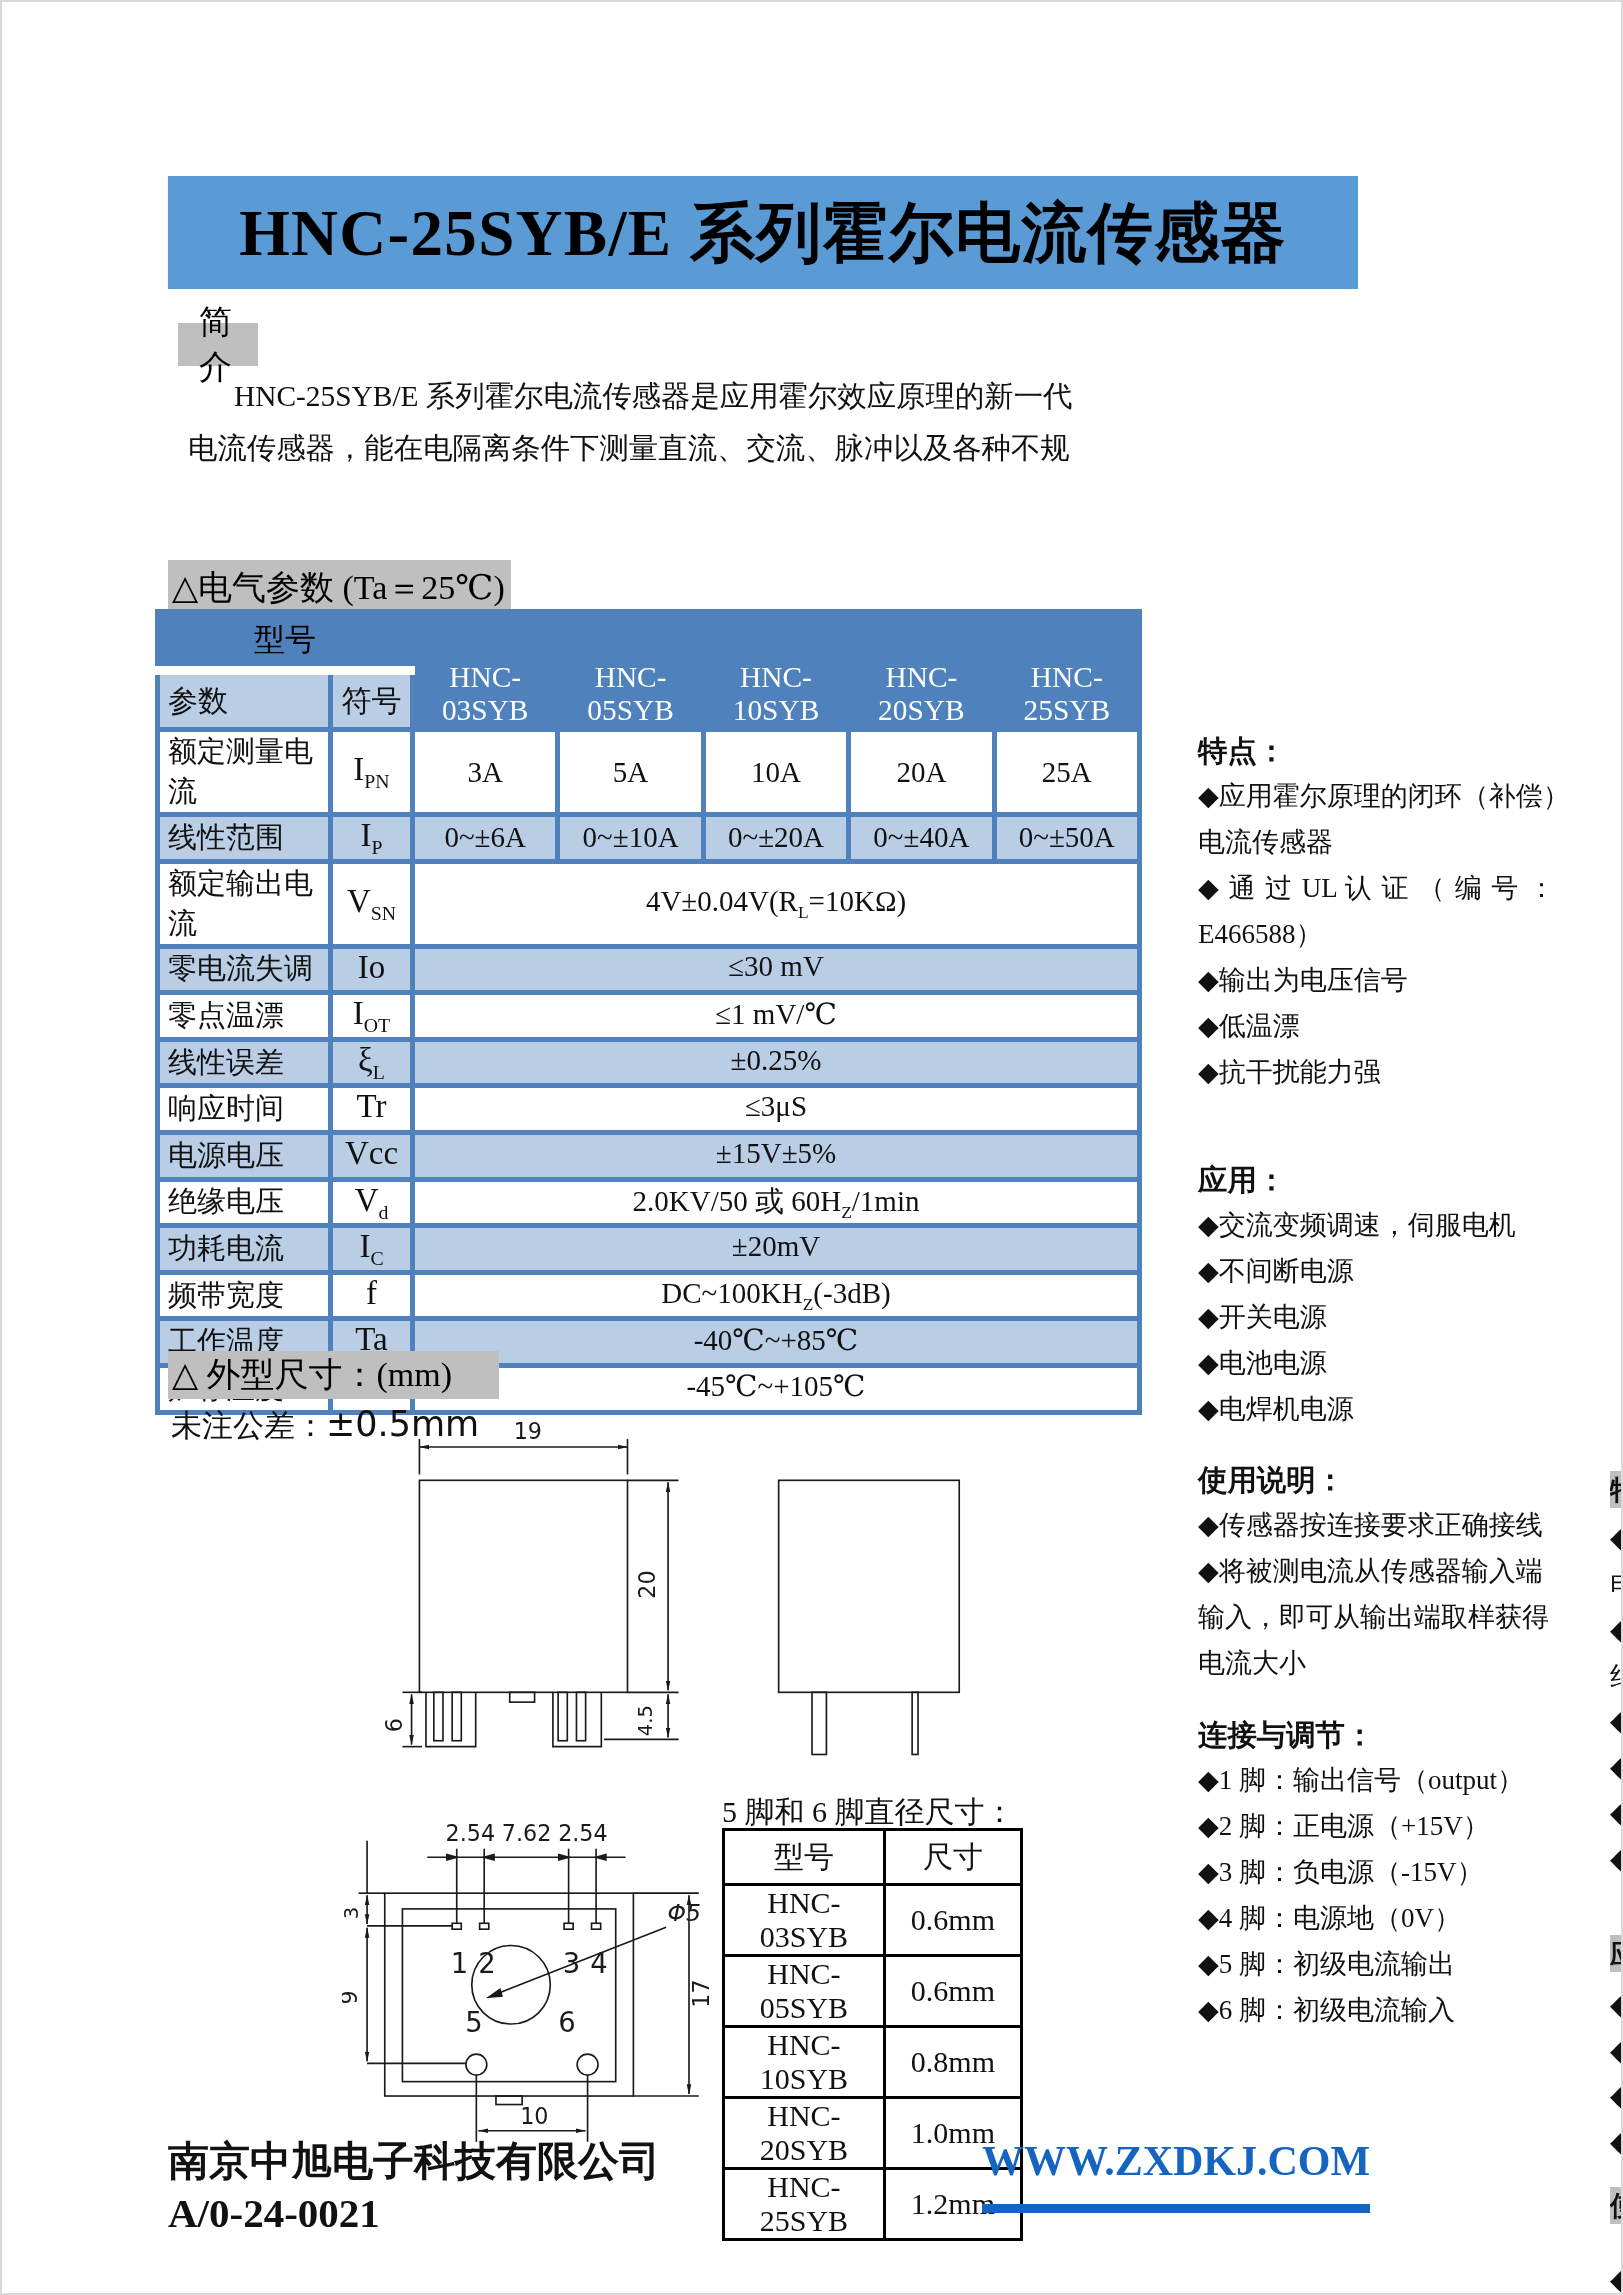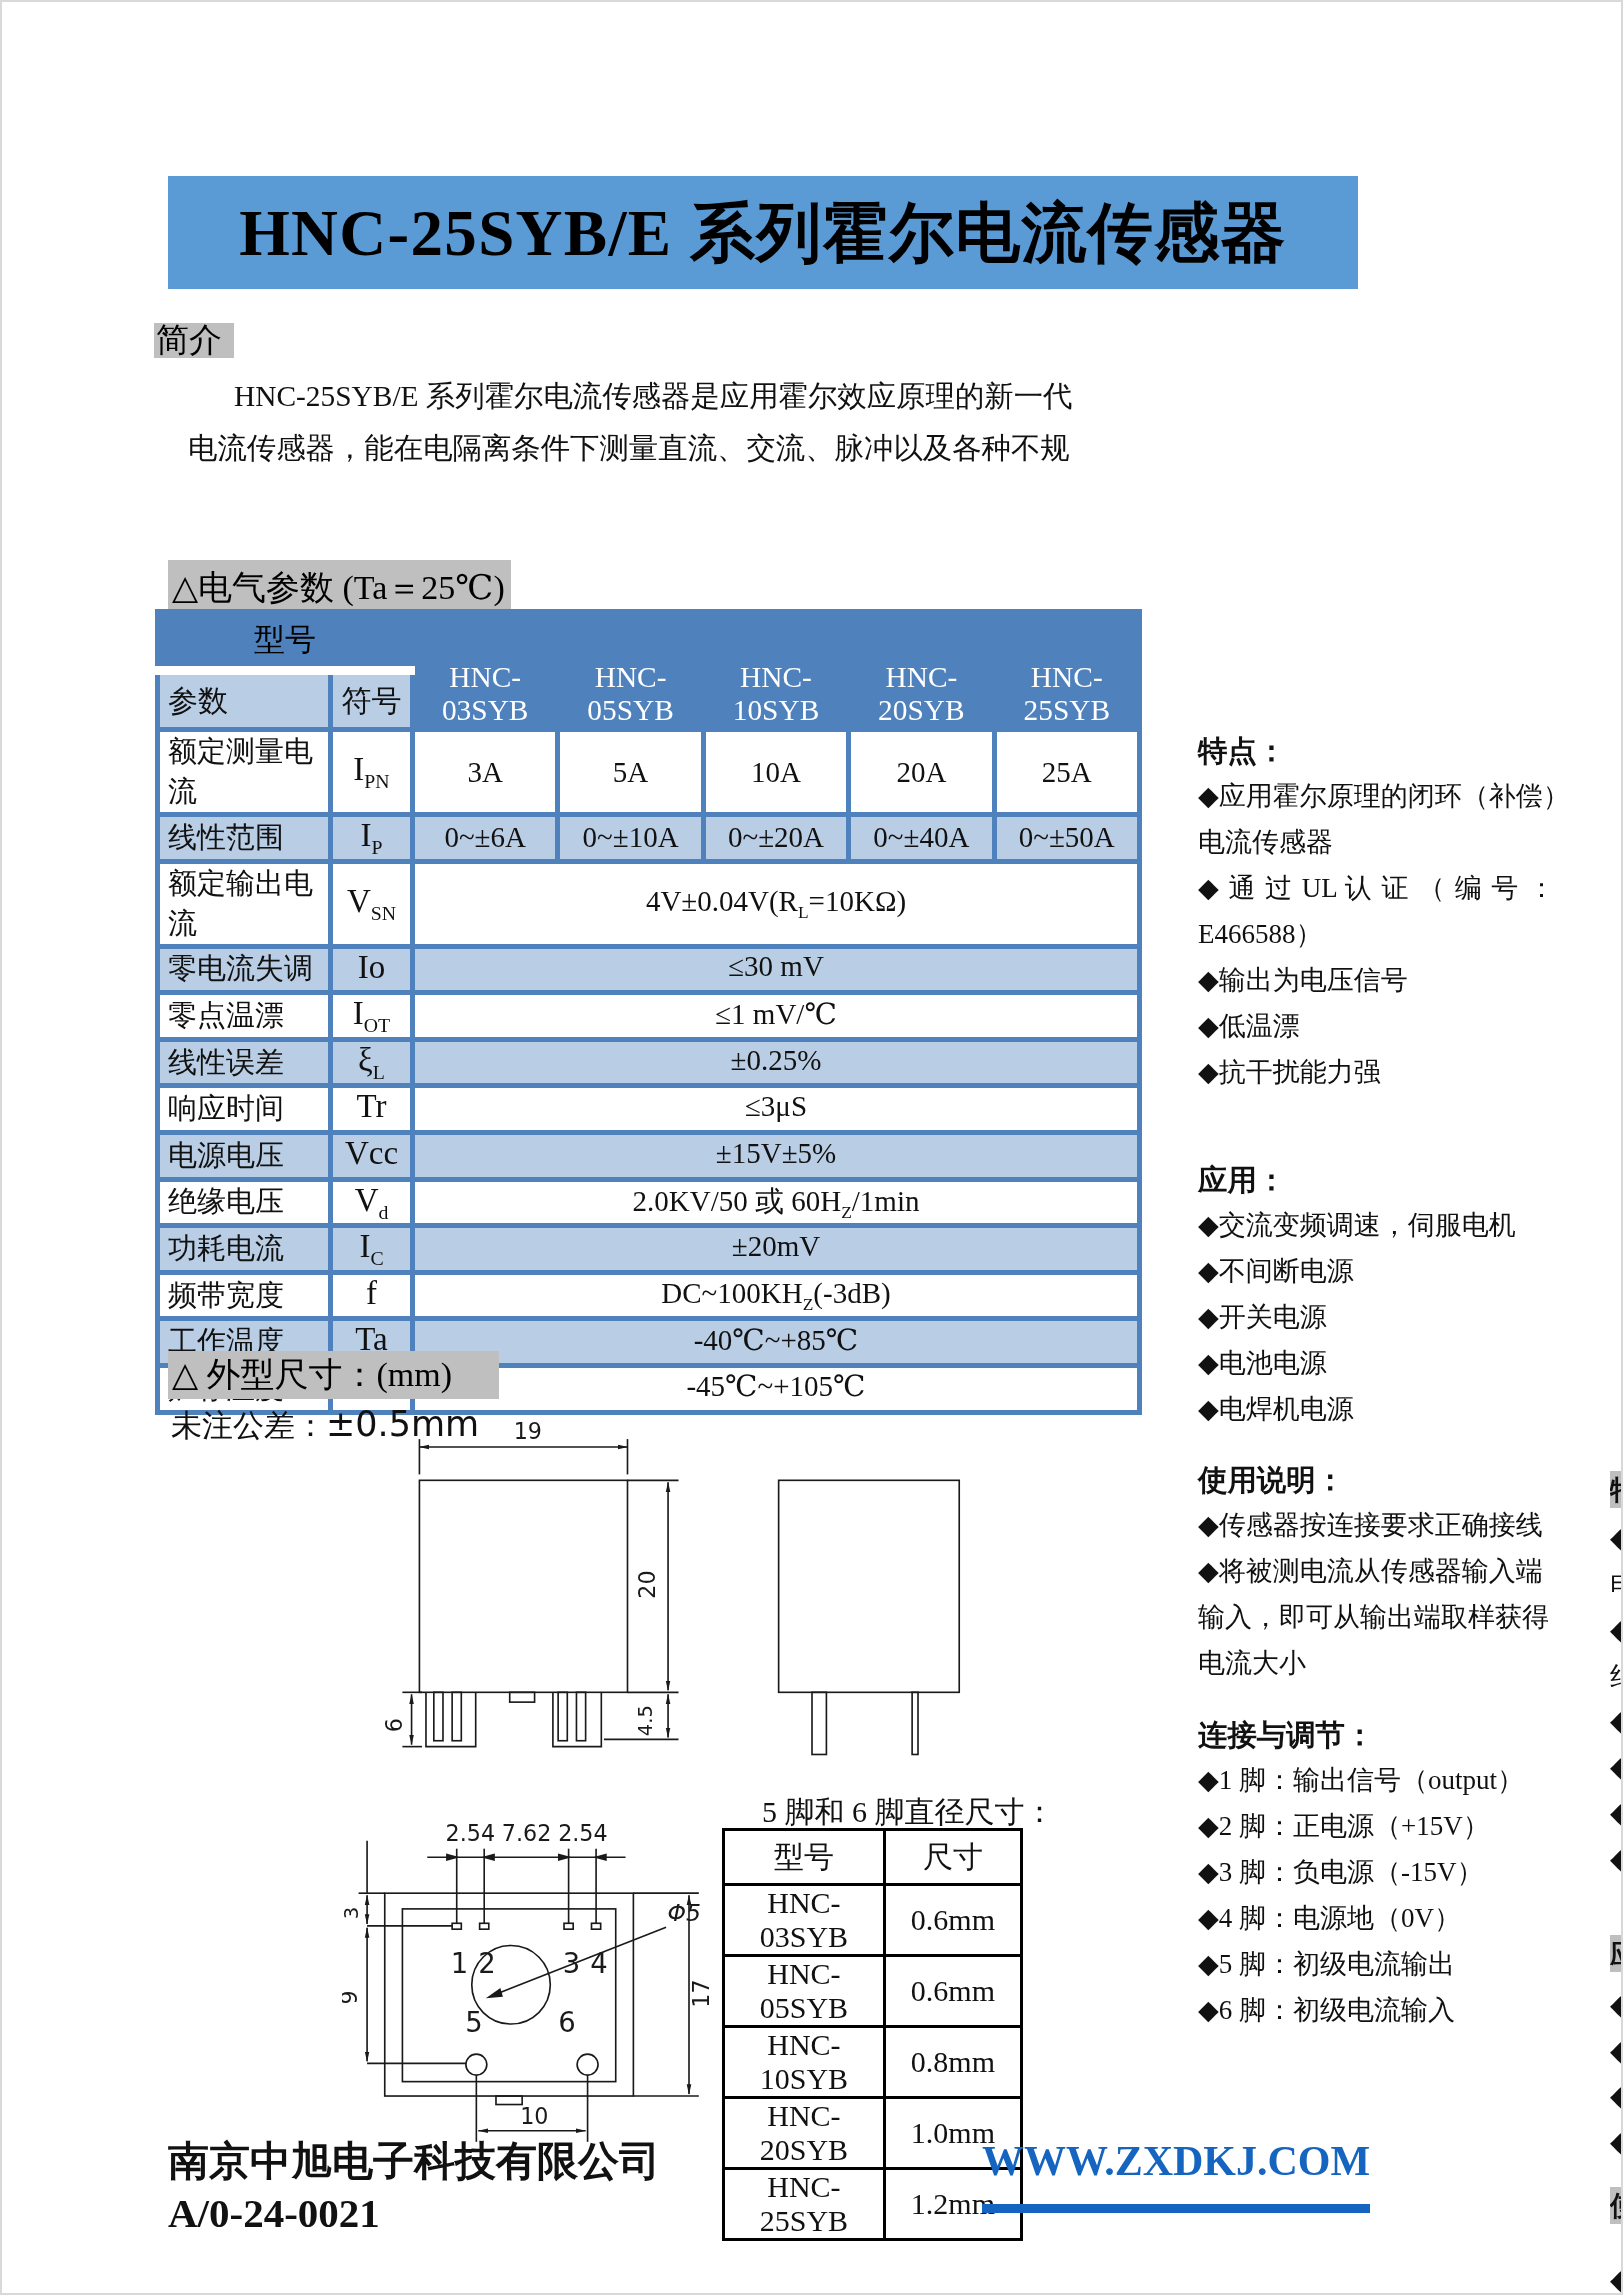--- a/index.html
+++ b/index.html
@@ -14,21 +14,21 @@
   body{background:#888;font-family:"Liberation Serif","DejaVu Serif",serif;color:var(--ink);}
   #page{position:relative;width:1623px;height:2295px;background:#fff;overflow:hidden;border:2px solid #d9d9d9;}
   .abs{position:absolute;}
 
   
   .banner{left:166px;top:174px;width:1190px;height:113px;background:var(--banner);display:flex;align-items:center;justify-content:center;}
   .banner h1{font-size:65px;font-weight:bold;letter-spacing:1.3px;color:#000;}
 
   
   .graybox{background:var(--graybg);color:#000;display:flex;align-items:center;}
-  .intro-label{left:152px;top:321px;width:80px;height:35px;font-size:33px;padding-left:2px;}
+  .intro-label{left:176px;top:321px;width:80px;height:43px;font-size:33px;padding-left:21px;}
   .params-head{left:166px;top:558px;width:343px;height:56px;font-size:34px;padding-left:3.9px;}
   .dims-head{left:166px;top:1349px;width:331px;height:48px;font-size:34px;padding-left:3.9px;}
 
   
   .intro-p{left:186px;top:368px;width:890px;font-size:29.4px;line-height:52px;}
   .intro-p .ln1{padding-left:46px;}
 
   
   .ptable{left:153px;top:607px;width:987px;border-collapse:collapse;table-layout:fixed;}
   .ptable th,.ptable td{border:5.9px solid var(--tblblue);font-weight:normal;}
@@ -49,21 +49,21 @@
   .side-it{font-size:27px;line-height:46px;}
   .just{text-align:justify;text-align-last:justify;}
 
   
   .tol{left:169px;top:1402px;font-size:31px;}
   .tol .v{font-family:"DejaVu Sans","Liberation Sans",sans-serif;font-size:35px;}
   svg text{font-family:"DejaVu Sans","Liberation Sans",sans-serif;fill:#1a1a1a;}
   .drawing{left:340px;top:1407px;}
 
   
-  .pin-title{left:760px;top:1790px;font-size:30px;}
+  .pin-title{left:720px;top:1790px;font-size:30px;}
   .pintable{left:720px;top:1826px;width:301px;border-collapse:collapse;table-layout:fixed;background:#fff;}
   .pintable th,.pintable td{border:3.3px solid #000;text-align:center;font-size:30px;font-weight:normal;}
   .pintable th{height:55px;}
   .pintable td{height:43px;}
 
   
   .f-company{left:166px;top:2132px;font-size:41px;font-weight:bold;}
   .f-code{left:166px;top:2187px;font-size:41px;font-weight:bold;}
   .f-url{left:980px;top:2135px;font-size:42px;font-weight:bold;color:var(--link);border-bottom:9.2px solid var(--link);padding-bottom:19px;}
 

